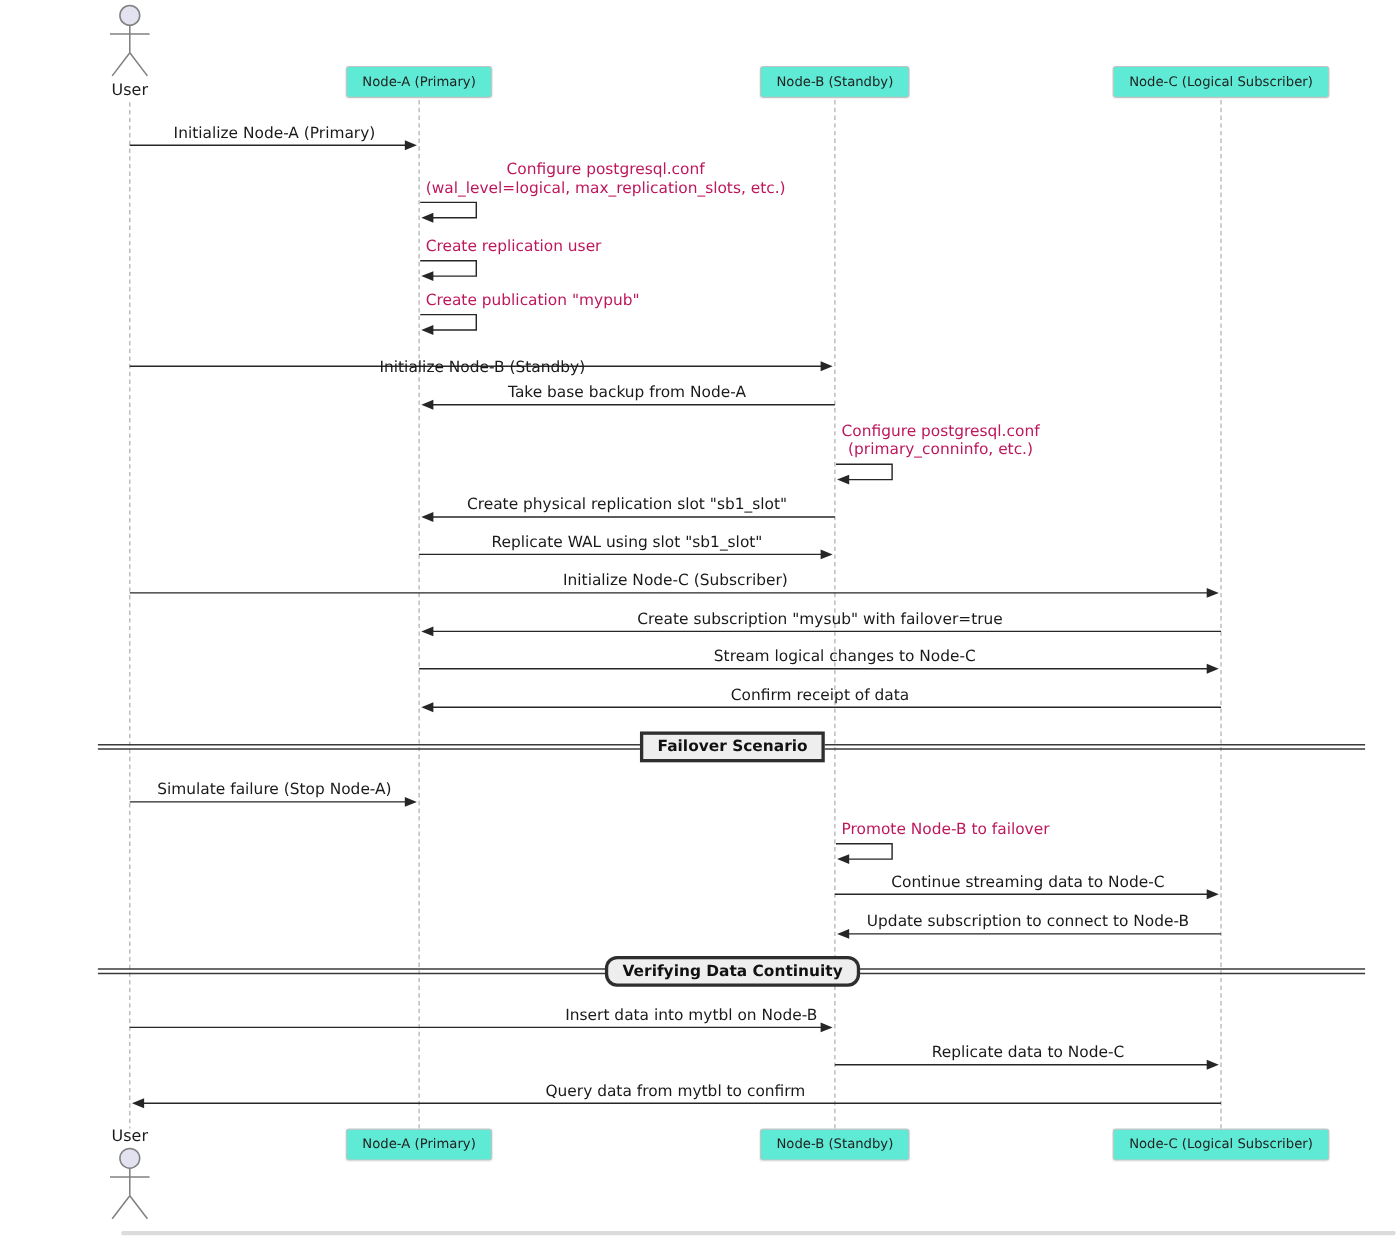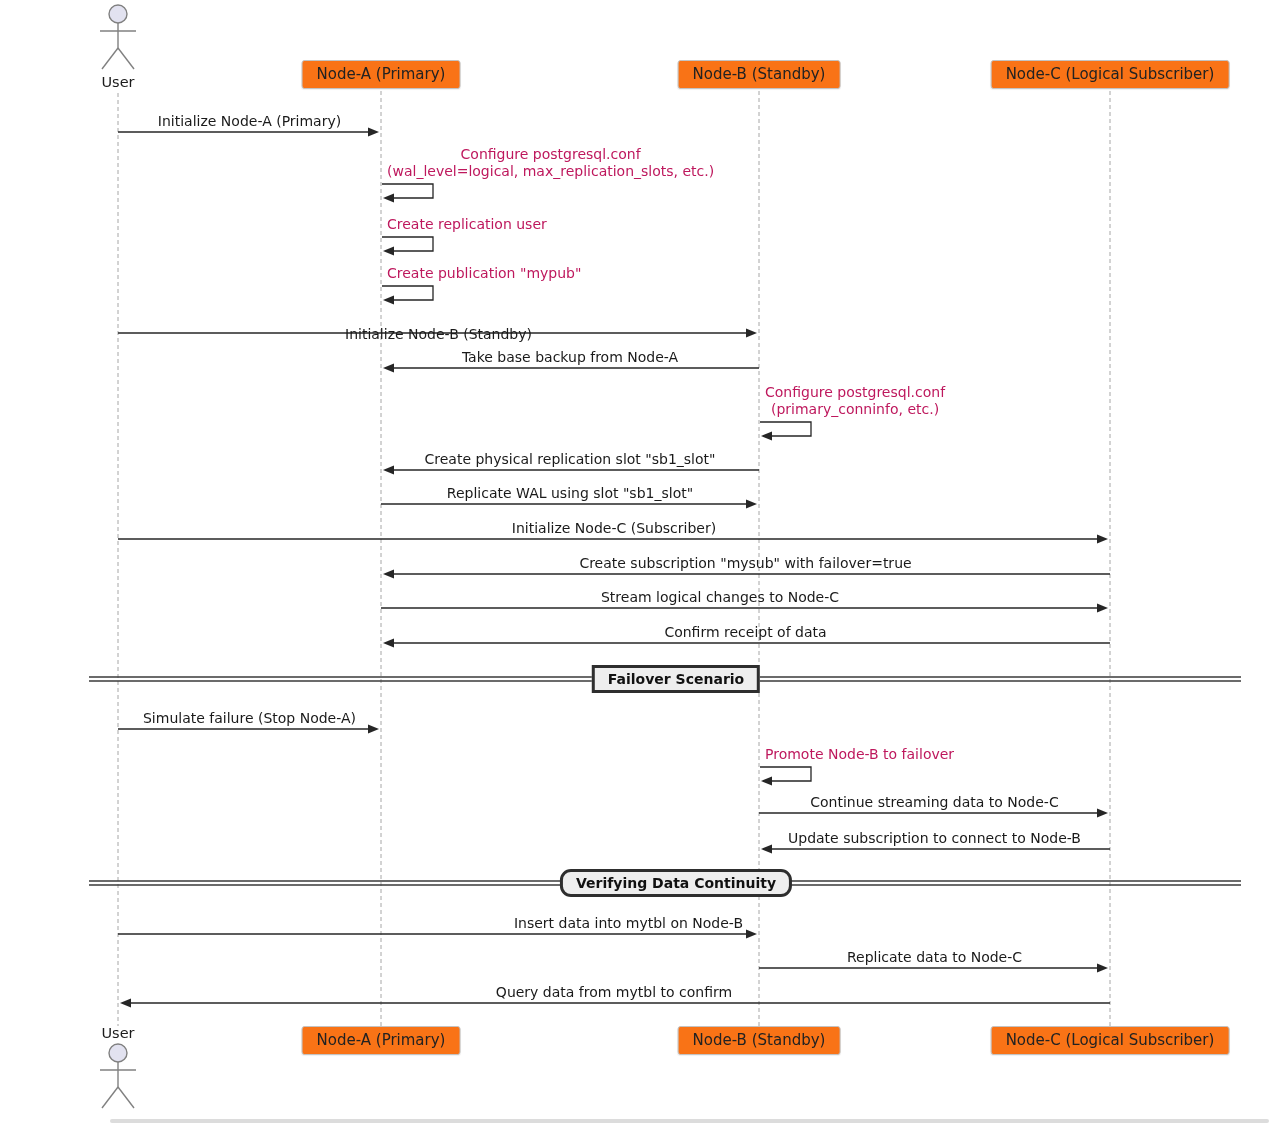--- a/index.html
+++ b/index.html
@@ -19,24 +19,24 @@
   .actor-label {
     position: absolute;
     transform: translateX(-50%);
     font-size: 14.5px;
     color: #1c1c1c;
     white-space: nowrap;
   }
   .pbox {
     position: absolute;
     transform: translateX(-50%);
-    background: #f97316;
+    background: #5eead4;
     border: 1px solid #c3c3c3;
     border-radius: 3px;
-    font-size: 15px;
+    font-size: 12px;
     color: #222222;
     padding: 4px 14px;
     white-space: nowrap;
     box-shadow: 0 1px 1px rgba(0,0,0,0.06);
     line-height: 19px;
   }
   .msg-label {
     position: absolute;
     width: 600px;
     text-align: center;
@@ -58,21 +58,20 @@
     position: absolute;
     transform: translateX(-50%);
     background: #eeeeee;
     border: 3px solid #2e2e2e;
     font-size: 14px;
     font-weight: bold;
     color: #111111;
     padding: 2px 13px;
     white-space: nowrap;
     line-height: 18px;
-    margin-left: 10px;
   }
   .bottom-edge {
     position: absolute;
     left: 110px; right: 0;
     top: 1119px;
     height: 4px;
     background: #dcdcdc;
     border-radius: 2px;
   }
 </style>
@@ -162,21 +161,21 @@
       <div class="msg-label" style="left: 138.5px; top: 314px; margin-top: 12px;">Initialize Node-B (Standby)</div>
       <div class="msg-label" style="left: 270px; top: 349px;">Take base backup from Node-A</div>
       <div class="self-label" style="left: 765px; top: 384px;">
         <div>Configure postgresql.conf</div>
         <div>(primary_conninfo, etc.)</div>
       </div>
       <div class="msg-label" style="left: 270px; top: 451px;">Create physical replication slot "sb1_slot"</div>
       <div class="msg-label" style="left: 270px; top: 485px;">Replicate WAL using slot "sb1_slot"</div>
       <div class="msg-label" style="left: 314px; top: 520px;">Initialize Node-C (Subscriber)</div>
       <div class="msg-label" style="left: 445.5px; top: 555px;">Create subscription "mysub" with failover=true</div>
-      <div class="msg-label" style="left: 420px; top: 589px;">Stream logical changes to Node-C</div>
+      <div class="msg-label" style="left: 468px; top: 589px;">Stream logical changes to Node-C</div>
       <div class="msg-label" style="left: 445.5px; top: 624px;">Confirm receipt of data</div>
       <div class="divider-box" style="left: 666px; top: 665px;">Failover Scenario</div>
       <div class="msg-label" style="left: -50.5px; top: 710px;">Simulate failure (Stop Node-A)</div>
       <div class="self-label" style="left: 765px; top: 746px;">
         <div>Promote Node-B to failover</div>
       </div>
       <div class="msg-label" style="left: 634.5px; top: 794px;">Continue streaming data to Node-C</div>
       <div class="msg-label" style="left: 634.5px; top: 830px;">Update subscription to connect to Node-B</div>
       <div class="divider-box" style="left: 666px; top: 869px; border-radius: 11px;">Verifying Data Continuity</div>
       <div class="msg-label" style="left: 143px; top: 915px; text-align: right;">Insert data into mytbl on Node-B</div>

